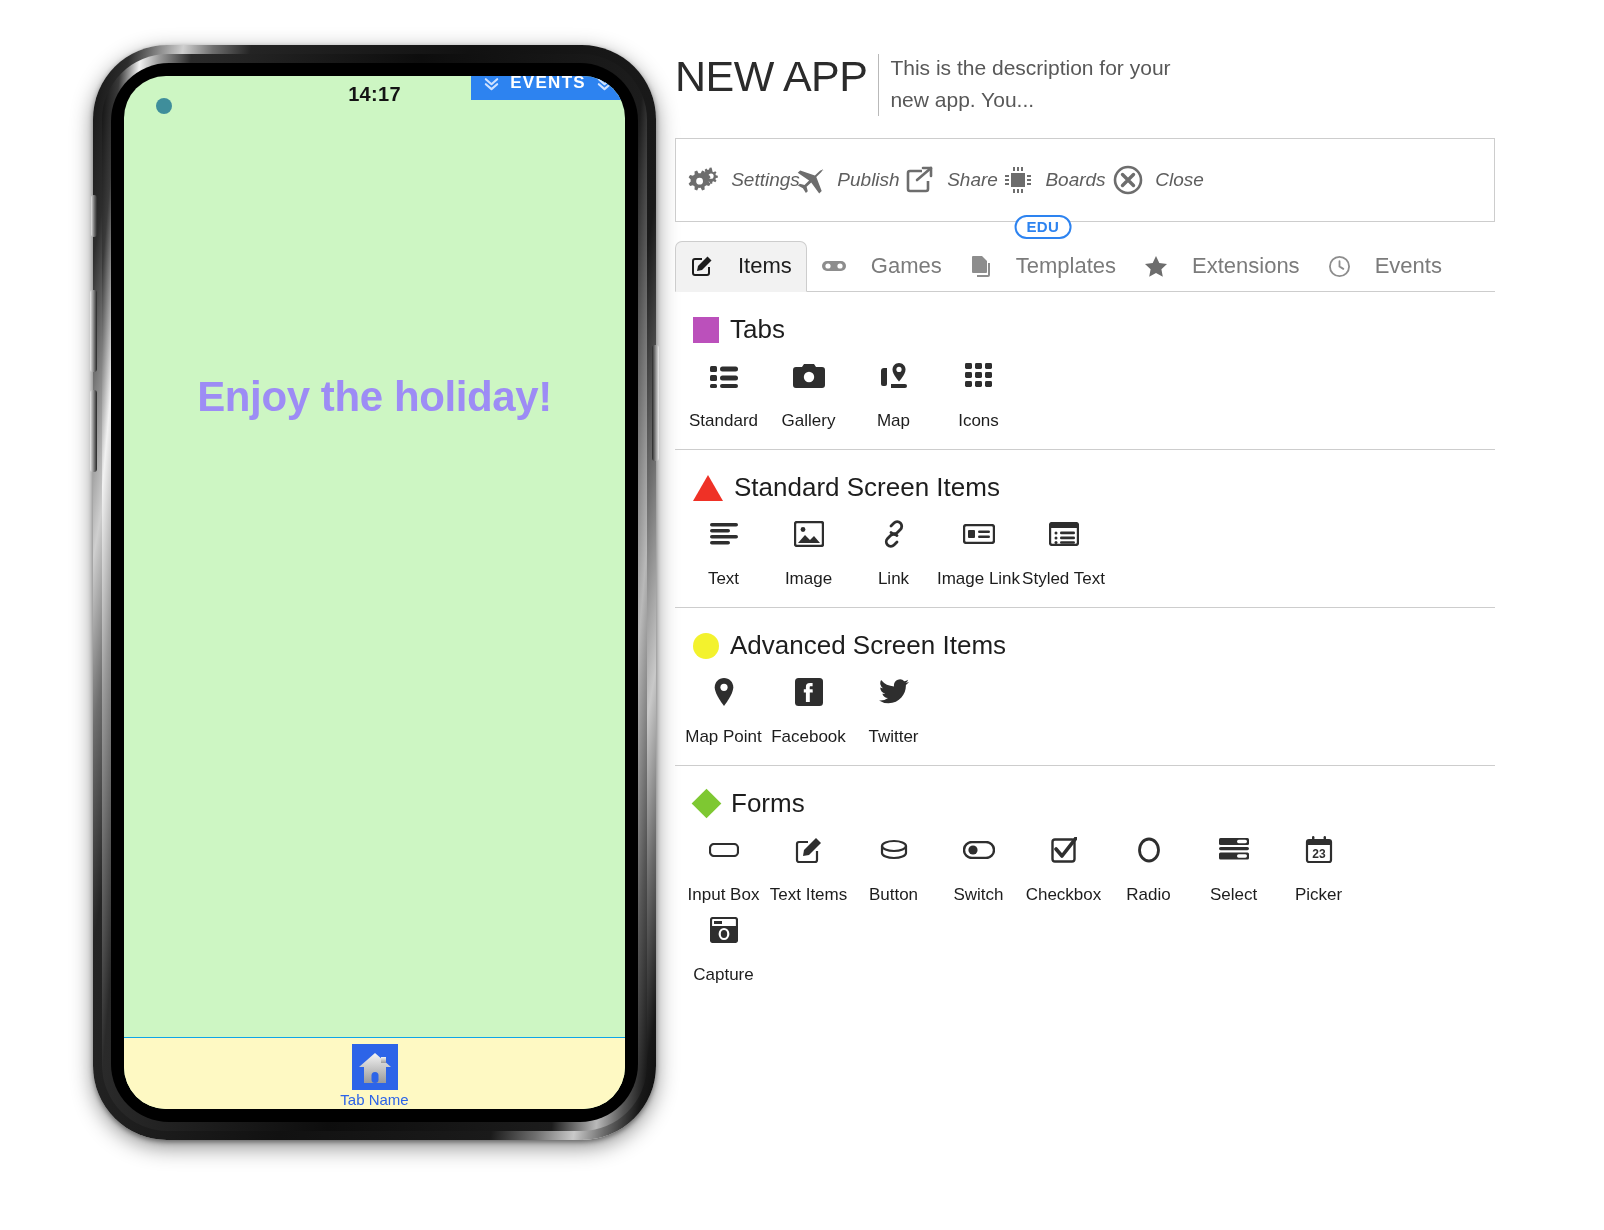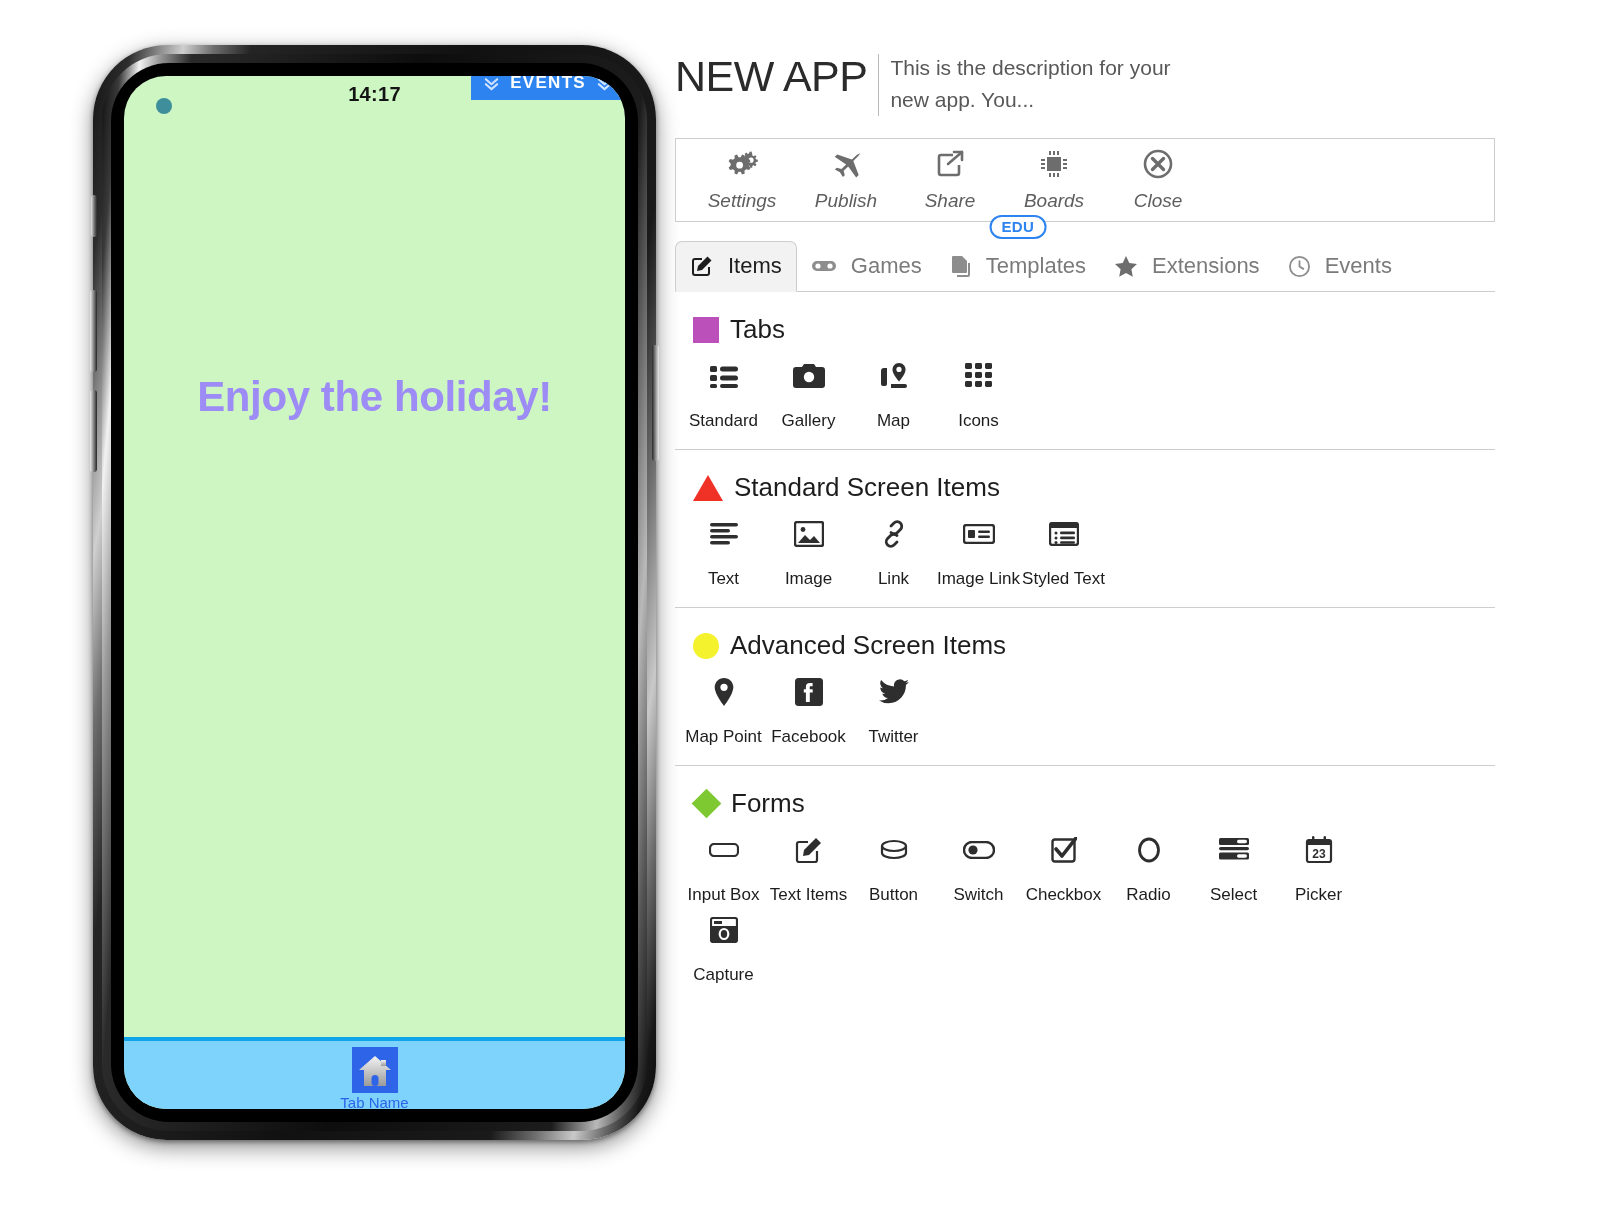--- a/index.html
+++ b/index.html
@@ -65,22 +65,22 @@
     font-size: 17px; font-weight: 700; letter-spacing: 1.3px;
   }
   .chev2 { display: block; width: 19px; height: 17px; flex: 0 0 auto; }
 
   .screen-body { flex: 1 1 auto; position: relative; }
   .holiday-text {
     position: absolute; left: 0; right: 0; top: 253px; text-align: center;
     font-size: 42px; font-weight: 700; color: #9d8cf5; letter-spacing: -.4px;
   }
   .tabbar {
-    flex: 0 0 72px; height: 72px; background: #7dd3fc;
-    border-top: 4px solid #0ea5e9;
+    flex: 0 0 72px; height: 72px; background: #fef9c3;
+    border-top: 1px solid #0ea5e9;
     display: flex; align-items: flex-start; justify-content: center;
   }
   .tabitem { width: 120px; padding-top: 6px; text-align: center; }
   .tab-ico {
     width: 46px; height: 46px; margin: 0 auto; background: #2d64e8;
     display: flex; align-items: center; justify-content: center;
   }
   .tab-label { font-size: 15px; color: #2d64e8; margin-top: 1px; }
 
   
@@ -96,31 +96,31 @@
     font-size: 21px; color: #585858; line-height: 32px;
     padding-left: 11px; max-width: 330px; padding-top: 4px;
   }
 
   .toolbar {
     margin-top: 18px; border: 1px solid #cdcdcd; background: #fff;
     height: 84px; display: flex; align-items: center; padding: 0 14px;
   }
   .tb-item {
     width: 104px; height: 100%;
-    display: flex; flex-direction: column; align-items: center; justify-content: center; gap: 11px;
+    display: flex; flex-direction: row; align-items: center; justify-content: center; gap: 11px;
     color: #6d6d6d; cursor: pointer;
   }
   .tb-label { font-size: 19px; font-style: italic; color: #5e5e5e; }
 
   .tabs {
     margin-top: 14px; position: relative; height: 56px;
     border-bottom: 1px solid #cdcdcd; display: flex; align-items: flex-end;
   }
   .tab {
-    display: flex; align-items: center; gap: 14px; position: relative;
+    display: flex; align-items: center; gap: 24px; position: relative;
     padding: 9px 14px 10px; font-size: 22px; color: #7b7b7b; cursor: pointer;
   }
   .tab.active {
     background: #f2f2f2; color: #1d1d1d;
     border: 1px solid #cdcdcd; border-bottom-color: #f2f2f2;
     border-radius: 7px 7px 0 0; margin-bottom: -1px;
   }
   .edu-badge {
     position: absolute; left: 50%; transform: translateX(-50%);
     top: -27px; border: 2px solid #2d83f0; border-radius: 13px;

